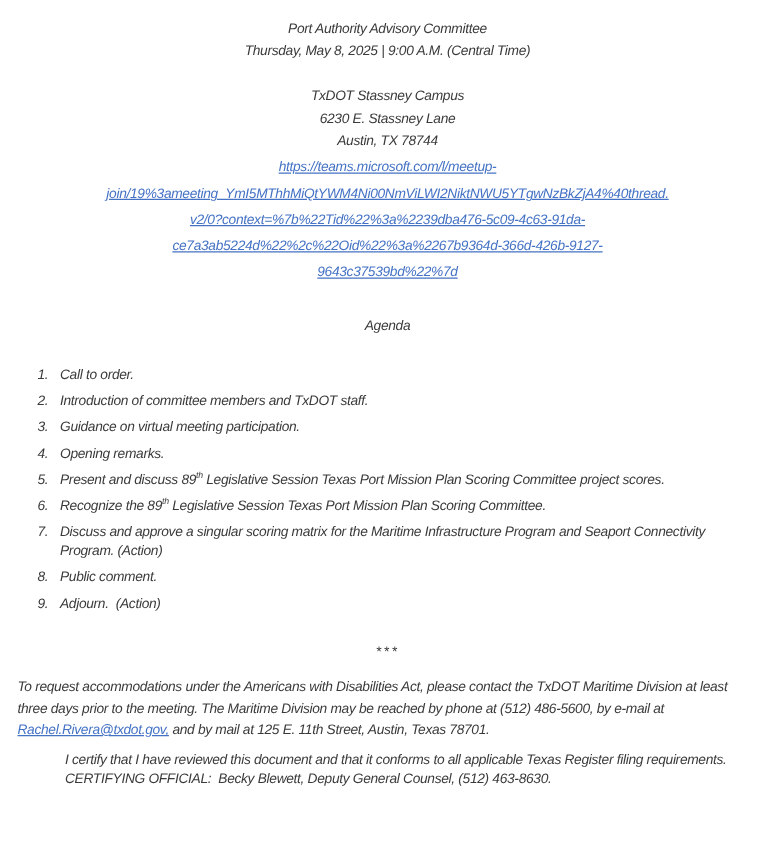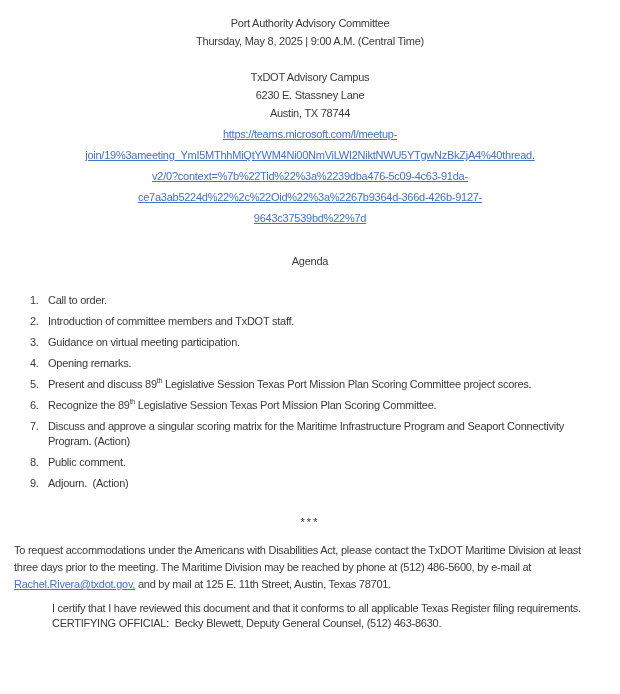--- a/index.html
+++ b/index.html
@@ -4,21 +4,21 @@
 <style>
   html, body { margin: 0; padding: 0; overflow: hidden; }
   body {
     width: 620px; height: 694px;
     background: #ffffff;
     color: #3a3a3a;
     font-family: "Liberation Sans", sans-serif;
     font-size: 11px;
     letter-spacing: -0.25px;
   }
-  .page { padding: 14px 14px 0 14px; }
+  .page { padding: 14px 14px 0 14px; font-style: italic; }
 
   .center { text-align: center; }
   .hline { line-height: 18px; }
 
   .location-block { margin-top: 18px; }
   .virtual-label { margin-top: 20px; line-height: 18px; }
 
   .teams-link { margin-top: 2px; }
   .link-line {
     display: block;
@@ -49,21 +49,21 @@
 <body>
 
 <div class="page">
 
   <div class="center">
     <div class="hline">Port Authority Advisory Committee</div>
     <div class="hline">Thursday, May 8, 2025 | 9:00 A.M. (Central Time)</div>
   </div>
 
   <div class="center location-block">
-    <div class="hline">TxDOT Advisory Campus</div>
+    <div class="hline">TxDOT Stassney Campus</div>
     <div class="hline">6230 E. Stassney Lane</div>
     <div class="hline">Austin, TX 78744</div>
   </div>
 
 
   <div class="center teams-link" id="teams-link">
       <span class="link-line">https://teams.microsoft.com/l/meetup-</span>
       <span class="link-line">join/19%3ameeting_YmI5MThhMiQtYWM4Ni00NmViLWI2NiktNWU5YTgwNzBkZjA4%40thread.</span>
       <span class="link-line">v2/0?context=%7b%22Tid%22%3a%2239dba476-5c09-4c63-91da-</span>
       <span class="link-line">ce7a3ab5224d%22%2c%22Oid%22%3a%2267b9364d-366d-426b-9127-</span>

